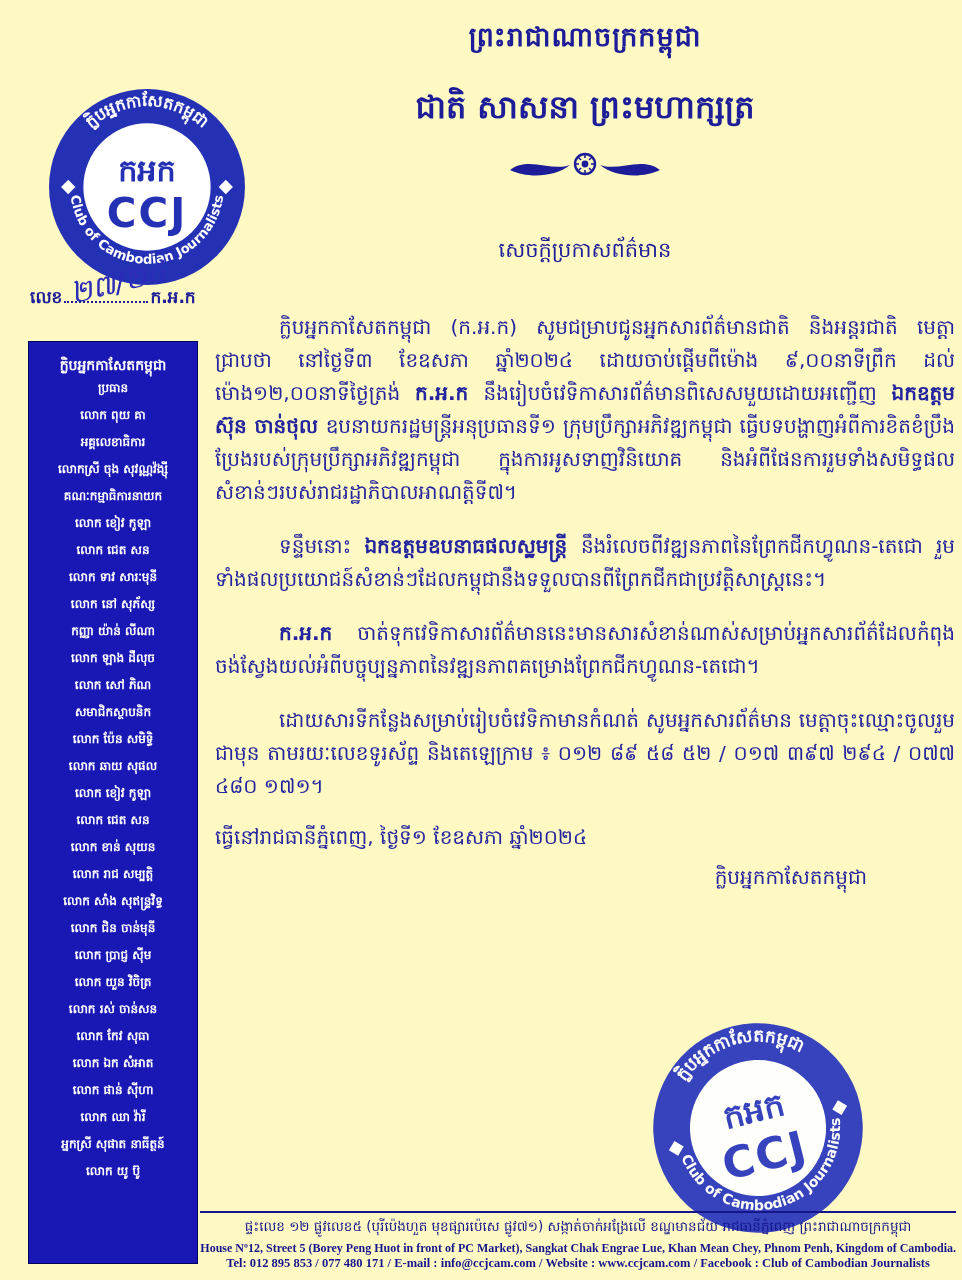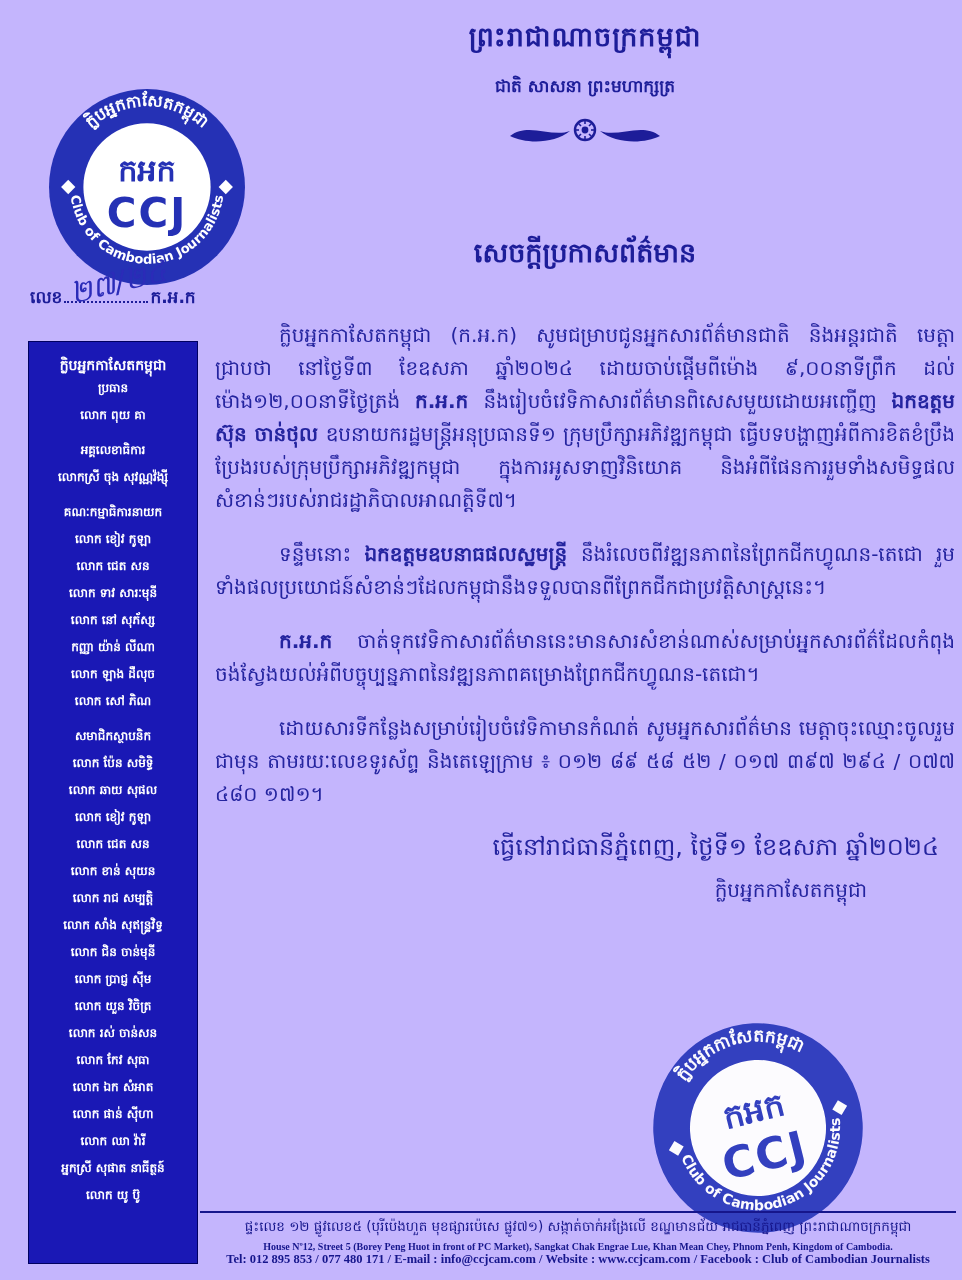--- a/index.html
+++ b/index.html
@@ -1,22 +1,22 @@
 <!DOCTYPE html>
 <html><head>
 <meta charset="utf-8">
 <style>
   html,body{margin:0;padding:0;background:#e9e9e9;}
-  .page{position:relative;width:962px;height:1280px;background:#c4b5fd;margin:0 auto;
+  .page{position:relative;width:962px;height:1280px;background:#fef9c3;margin:0 auto;
         font-family:"DejaVu Sans","Liberation Sans",sans-serif;overflow:hidden;}
 
   
   .hdr{position:absolute;left:215px;top:20px;width:740px;text-align:center;color:#1d1d99;}
   .motto1{font-size:27px;font-weight:bold;letter-spacing:1px;}
-  .motto2{font-size:17px;font-weight:bold;margin-top:16px;}
+  .motto2{font-size:32px;font-weight:bold;margin-top:28px;}
   .ornament{margin-top:12px;}
 
   
   .logo-top{position:absolute;left:46px;top:86px;width:202px;height:202px;}
   .stamp-bottom{position:absolute;left:650px;top:1020px;width:216px;height:216px;
                 transform:rotate(-14deg);opacity:.95;}
 
   
   .refline{position:absolute;left:30px;top:286px;width:190px;color:#1d1d99;
            font-weight:bold;font-size:17px;white-space:nowrap;}
@@ -24,39 +24,39 @@
                  border-bottom:2px dotted #1d1d99;margin:0 2px;}
   .refline .hand{position:absolute;left:40px;top:-22px;font-size:29px;font-weight:normal;
                  color:#2b2bb8;transform:rotate(-14deg);font-style:italic;}
 
   
   .sidebar{position:absolute;left:28px;top:341px;width:170px;height:923px;
            background:#1a18b5;border:1px solid #000060;box-sizing:border-box;
            color:#ffffff;text-align:center;padding:14px 4px 8px 4px;font-weight:bold;}
   .sb{font-size:12px;line-height:19px;margin:0 0 8px 0;}
   .sb.org{font-size:14px;margin-bottom:4px;}
-  .sb.role{margin-top:16px;}
+  .sb.role{margin-top:8px;}
   .sb.org + .sb.role{margin-top:2px;}
 
   
   .main{position:absolute;left:215px;top:236px;width:740px;color:#24249f;}
-  .doc-title{font-size:27px;font-weight:bold;text-align:center;color:#1d1d99;
+  .doc-title{font-size:21px;font-weight:normal;text-align:center;color:#1d1d99;
              margin:0 0 44px 0;}
   .para{font-size:20px;line-height:33px;text-align:justify;text-indent:64px;
         margin:0 0 21px 0;}
   .para b{font-weight:bold;}
-  .dateline{margin-top:8px;text-align:right;padding-right:16px;font-size:24px;}
+  .dateline{margin-top:8px;padding-right:16px;font-size:20px;}
   .sig{margin-top:10px;text-align:right;padding-right:88px;font-size:20px;}
 
   
   .footer{position:absolute;left:200px;right:6px;top:1211px;border-top:2px solid #16168c;
           padding-top:5px;text-align:center;color:#16168c;}
   .f-kh{font-size:13.5px;font-weight:normal;}
-  .f-en{font-family:"Liberation Serif","DejaVu Serif",serif;font-size:10px;
-        font-weight:bold;margin-top:3px;}
+  .f-en{font-family:"Liberation Serif","DejaVu Serif",serif;font-size:12px;
+        font-weight:bold;margin-top:3px;text-align:right;}
   .f-tel{font-family:"Liberation Serif","DejaVu Serif",serif;font-size:12.5px;
          font-weight:bold;}
 </style>
 </head>
 <body>
 
 <div class="page">
 
   <div class="hdr">
     <div class="motto1">ព្រះរាជាណាចក្រកម្ពុជា</div>

